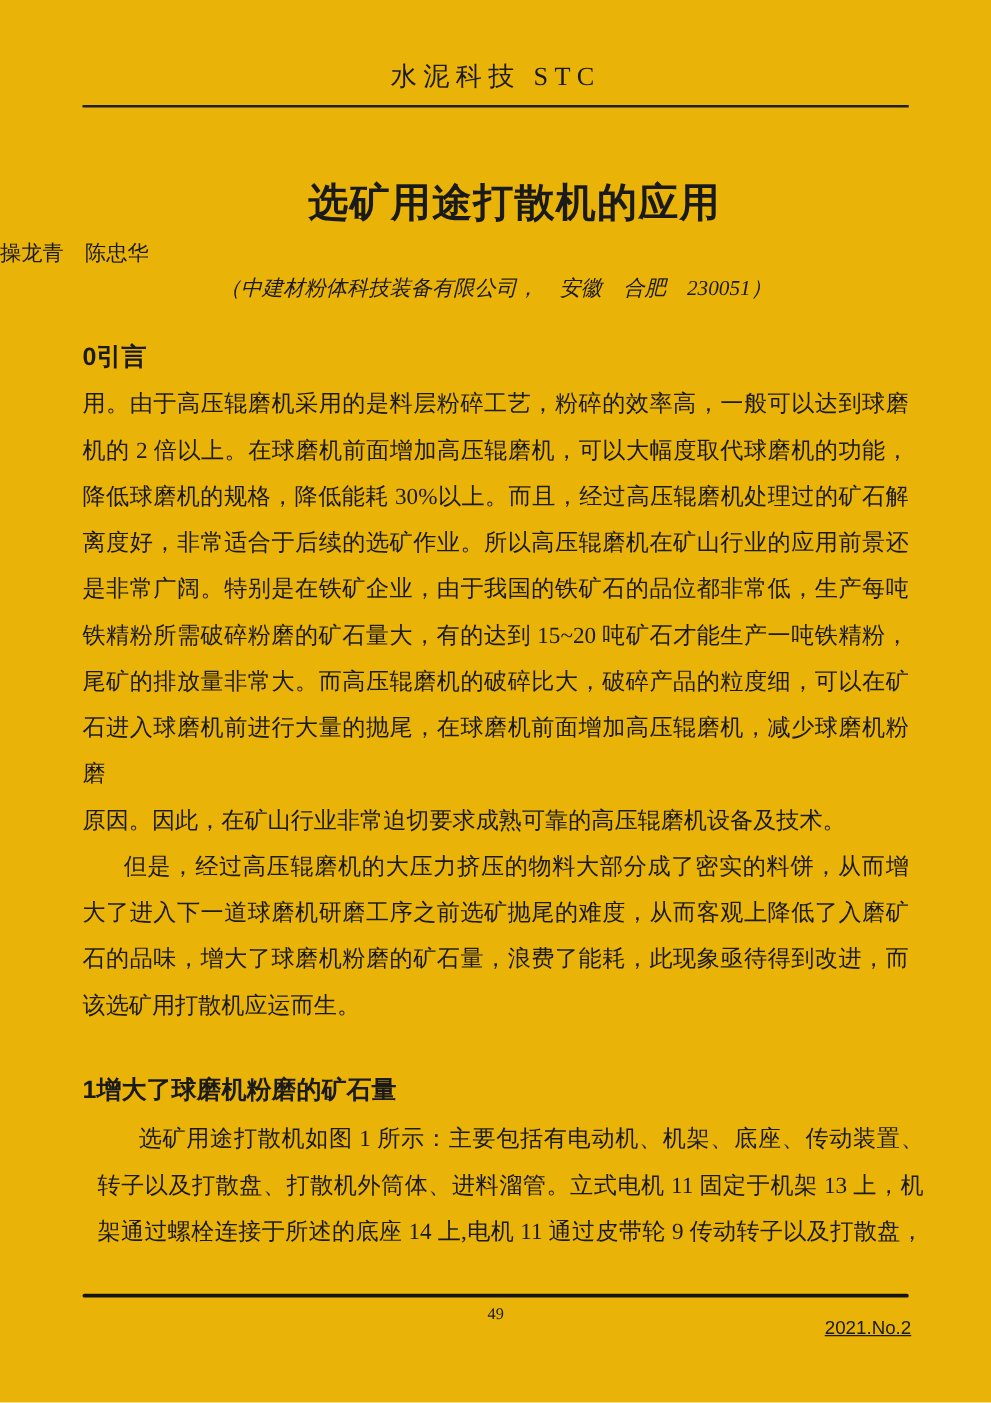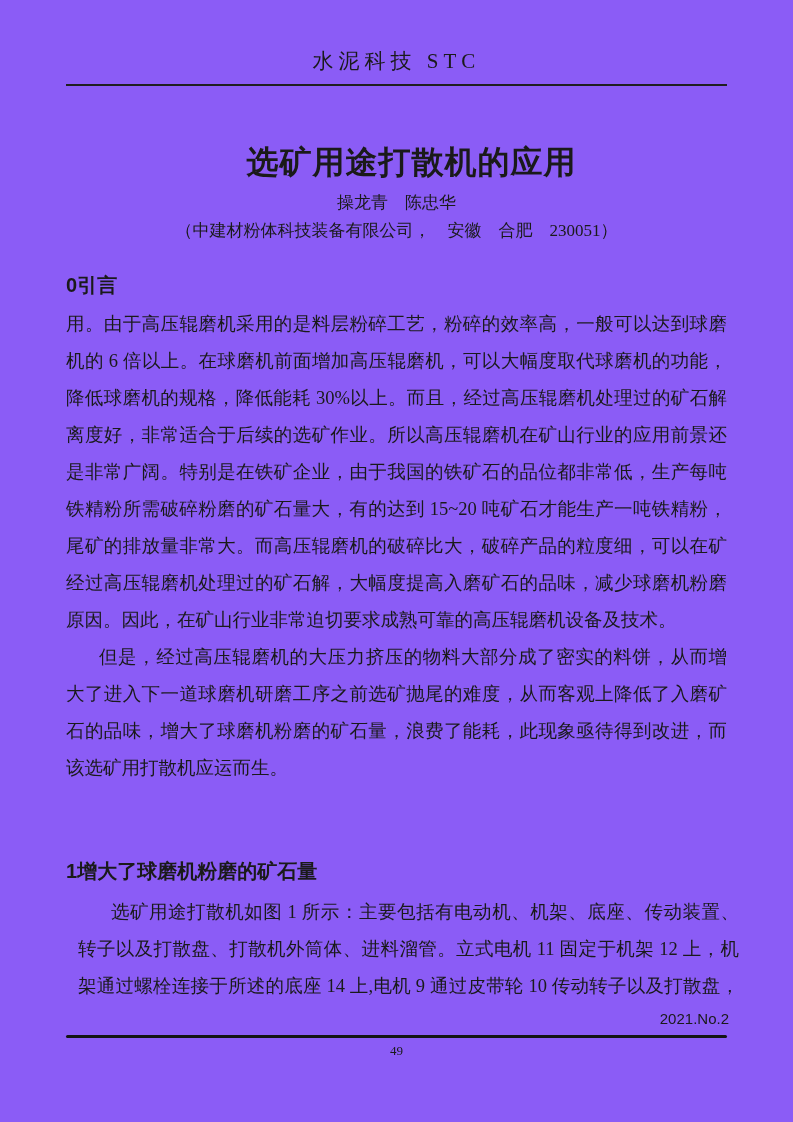--- a/index.html
+++ b/index.html
@@ -1,20 +1,20 @@
 <!DOCTYPE html>
 <html><head>
 <meta charset="utf-8">
 <style>
   html, body { margin: 0; padding: 0; background: #ffffff; }
   .page {
     position: relative;
     width: 793px;
     height: 1122px;
-    background: #8b5cf6;
+    background: #eab308;
     color: #1a1a1a;
     overflow: hidden;
     font-family: "Liberation Serif", "DejaVu Serif", serif;
   }
 
   
   .journal-header {
     position: absolute;
     top: 47px; left: 0; width: 100%;
     text-align: center;
@@ -35,28 +35,29 @@
     margin: 15px;
     text-align: center;
     font-family: "Liberation Sans", "DejaVu Sans", sans-serif;
     font-weight: bold;
     font-size: 32px;
     letter-spacing: 1px;
   }
   .authors {
     position: absolute;
     top: 191px; left: 0; width: 100%;
-    text-align: center;
+    text-align: left;
     font-size: 17px;
   }
   .affiliation {
     position: absolute;
     top: 219px; left: 0; width: 100%;
     text-align: center;
     font-size: 17px;
+    font-style: italic;
   }
 
   
   .section-heading {
     position: absolute;
     left: 66px;
     font-family: "Liberation Sans", "DejaVu Sans", sans-serif;
     font-weight: bold;
     font-size: 20px;
   }
@@ -91,23 +92,24 @@
   }
   .page-num {
     position: absolute;
     top: 1043px; left: 0; width: 100%;
     text-align: center;
     font-family: Liberation Serif, serif;
     font-size: 13px;
   }
   .issue-label {
     position: absolute;
-    top: 1010px; right: 64px;
+    top: 1054px; right: 64px;
     font-family: "Liberation Sans", "DejaVu Sans", sans-serif;
     font-size: 15px;
+    text-decoration: underline;
   }
 </style>
 </head>
 <body>
 
 <div class="page">
 
   <div class="journal-header">水泥科技 STC</div>
 
   <div class="header-rule"></div>
@@ -118,46 +120,46 @@
 
   <div class="affiliation">（中建材粉体科技装备有限公司，　安徽　合肥　230051）</div>
 
   <div class="section-heading" id="heading-0">
     <span class="sec-num">0</span><span class="sec-title">引言</span>
   </div>
 
   <div class="body-block" id="body-block-1">
     <p class="para">
       <span class="line" style="display:block">用。由于高压辊磨机采用的是料层粉碎工艺，粉碎的效率高，一般可以达到球磨</span>
-      <span class="line" style="display:block">机的 6 倍以上。在球磨机前面增加高压辊磨机，可以大幅度取代球磨机的功能，</span>
+      <span class="line" style="display:block">机的 2 倍以上。在球磨机前面增加高压辊磨机，可以大幅度取代球磨机的功能，</span>
       <span class="line" style="display:block">降低球磨机的规格，降低能耗 30%以上。而且，经过高压辊磨机处理过的矿石解</span>
       <span class="line" style="display:block">离度好，非常适合于后续的选矿作业。所以高压辊磨机在矿山行业的应用前景还</span>
       <span class="line" style="display:block">是非常广阔。特别是在铁矿企业，由于我国的铁矿石的品位都非常低，生产每吨</span>
       <span class="line" style="display:block">铁精粉所需破碎粉磨的矿石量大，有的达到 15~20 吨矿石才能生产一吨铁精粉，</span>
       <span class="line" style="display:block">尾矿的排放量非常大。而高压辊磨机的破碎比大，破碎产品的粒度细，可以在矿</span>
-      <span class="line" style="display:block">经过高压辊磨机处理过的矿石解，大幅度提高入磨矿石的品味，减少球磨机粉磨</span>
+      <span class="line" style="display:block">石进入球磨机前进行大量的抛尾，在球磨机前面增加高压辊磨机，减少球磨机粉磨</span>
       <span class="line plast" style="display:block">原因。因此，在矿山行业非常迫切要求成熟可靠的高压辊磨机设备及技术。</span>
     </p>
     <p class="para">
       <span class="line first" style="display:block">但是，经过高压辊磨机的大压力挤压的物料大部分成了密实的料饼，从而增</span>
       <span class="line" style="display:block">大了进入下一道球磨机研磨工序之前选矿抛尾的难度，从而客观上降低了入磨矿</span>
       <span class="line" style="display:block">石的品味，增大了球磨机粉磨的矿石量，浪费了能耗，此现象亟待得到改进，而</span>
       <span class="line plast" style="display:block">该选矿用打散机应运而生。</span>
     </p>
   </div>
 
   <div class="section-heading" id="heading-1">
     <span class="sec-num">1</span><span class="sec-title">增大了球磨机粉磨的矿石量</span>
   </div>
 
   <div class="body-block" id="body-block-2">
     <p class="para">
       <span class="line first" style="display:block">选矿用途打散机如图 1 所示：主要包括有电动机、机架、底座、传动装置、</span>
-      <span class="line" style="display:block">转子以及打散盘、打散机外筒体、进料溜管。立式电机 11 固定于机架 12 上，机</span>
-      <span class="line" style="display:block">架通过螺栓连接于所述的底座 14 上,电机 9 通过皮带轮 10 传动转子以及打散盘，</span>
+      <span class="line" style="display:block">转子以及打散盘、打散机外筒体、进料溜管。立式电机 11 固定于机架 13 上，机</span>
+      <span class="line" style="display:block">架通过螺栓连接于所述的底座 14 上,电机 11 通过皮带轮 9 传动转子以及打散盘，</span>
     </p>
   </div>
 
   <div class="footer-rule"></div>
 
   <div class="page-num">49</div>
 
   <div class="issue-label">2021.No.2</div>
 
 </div>

